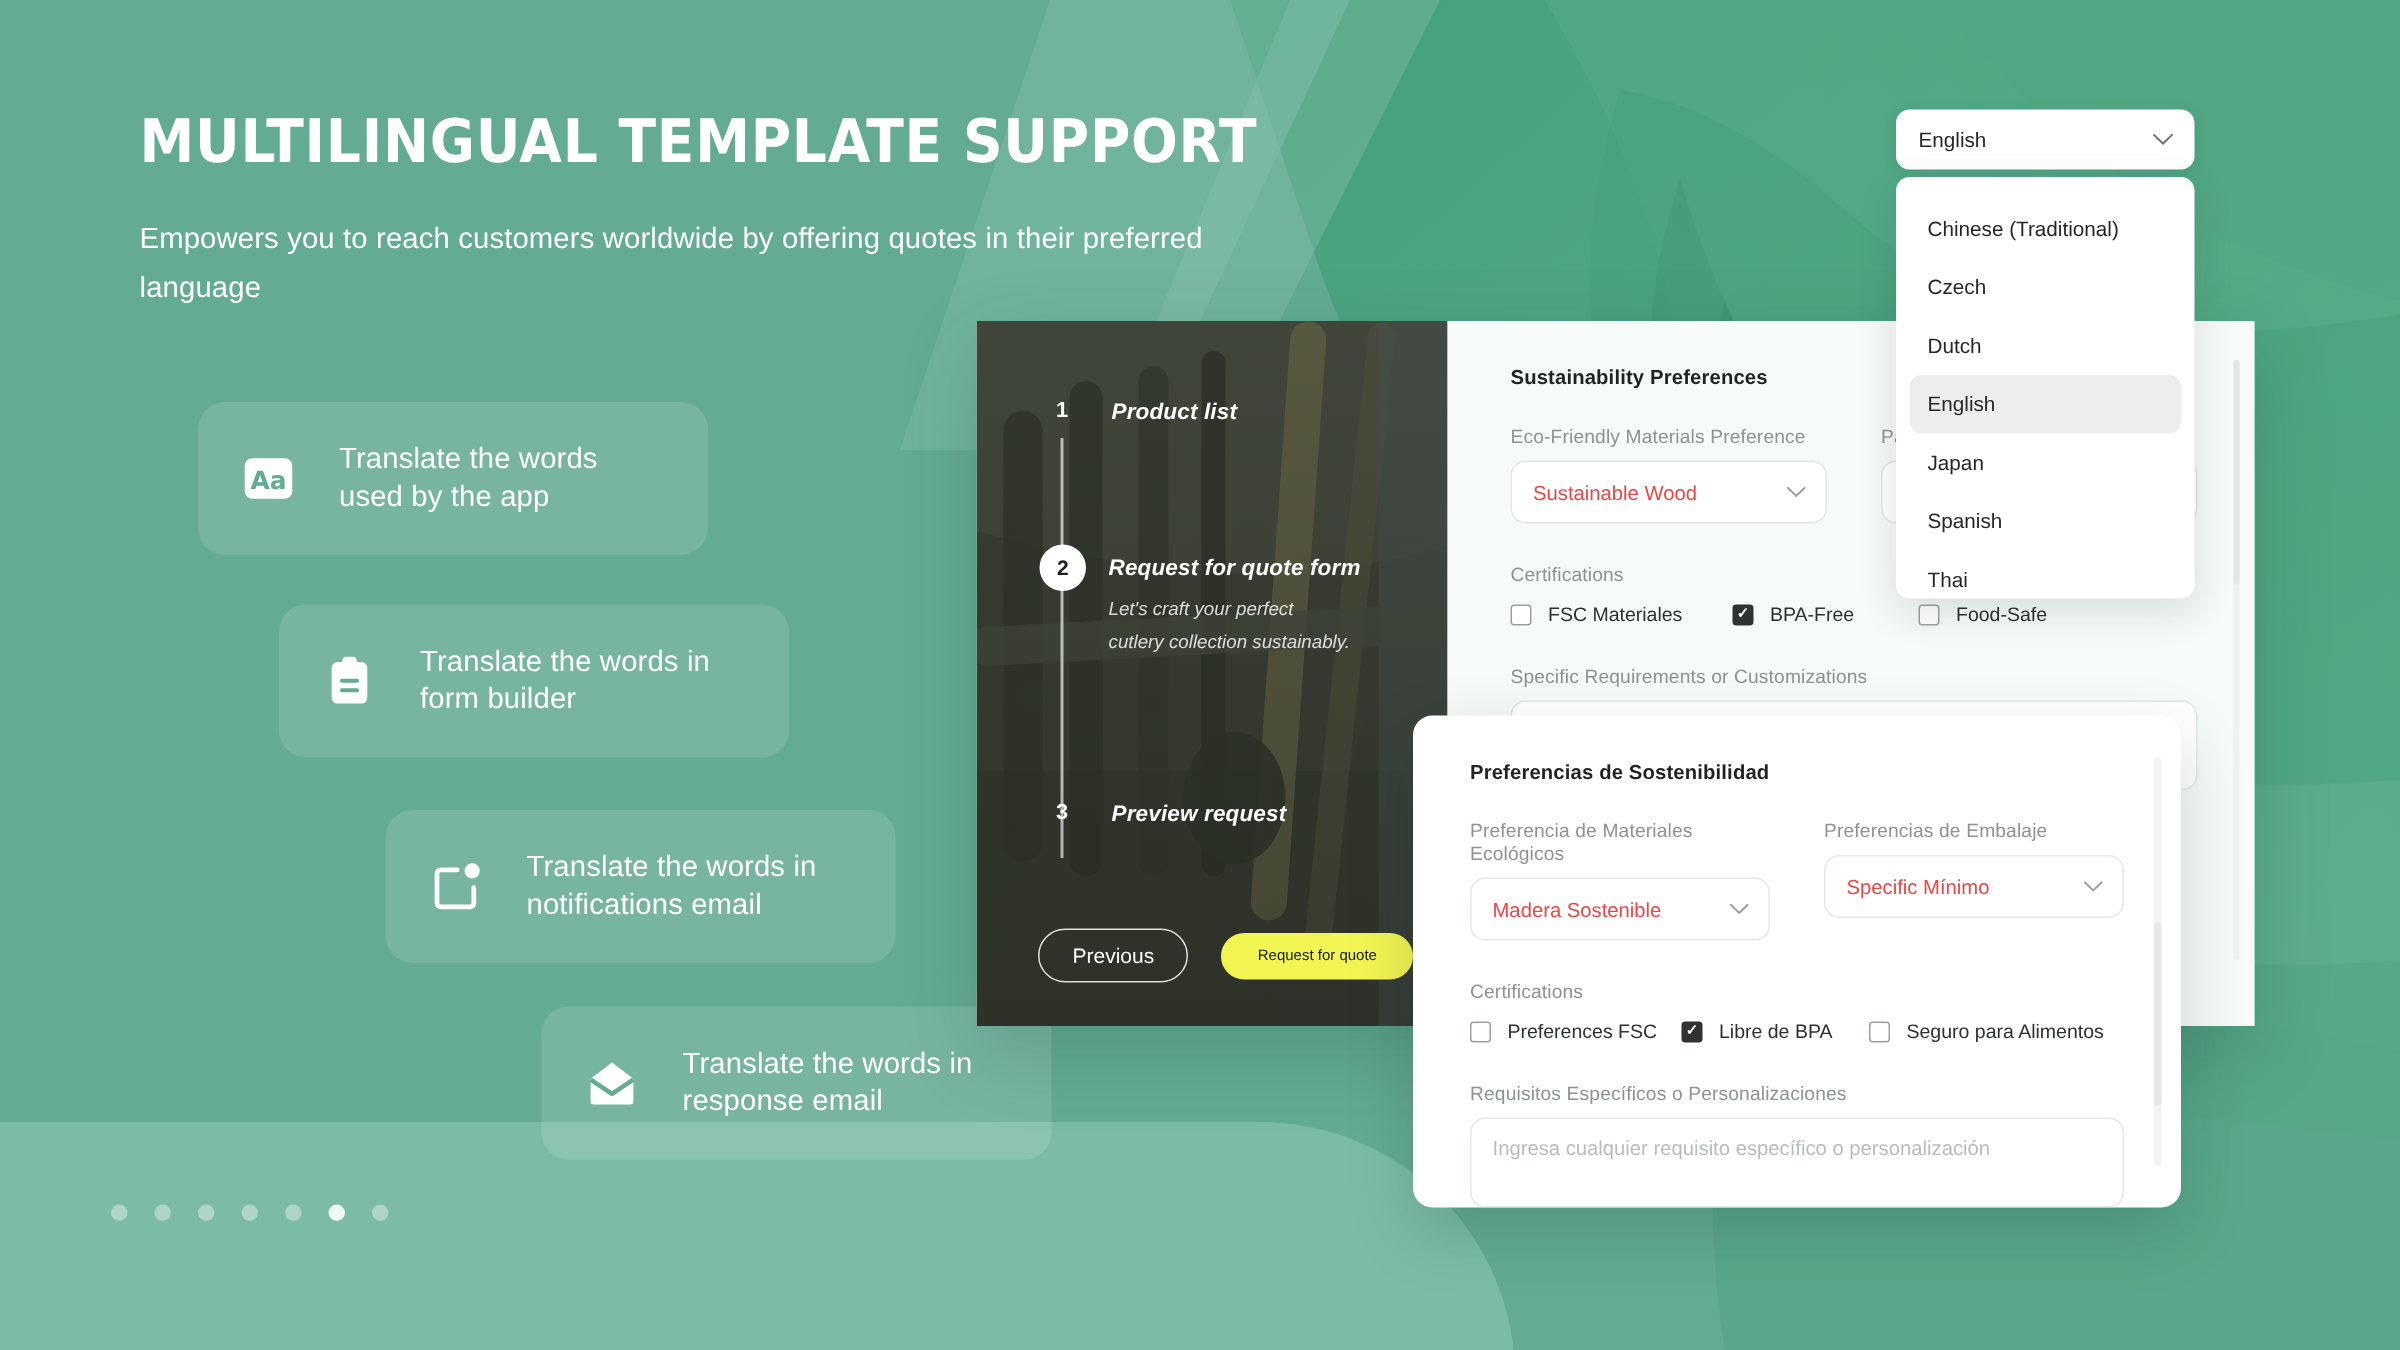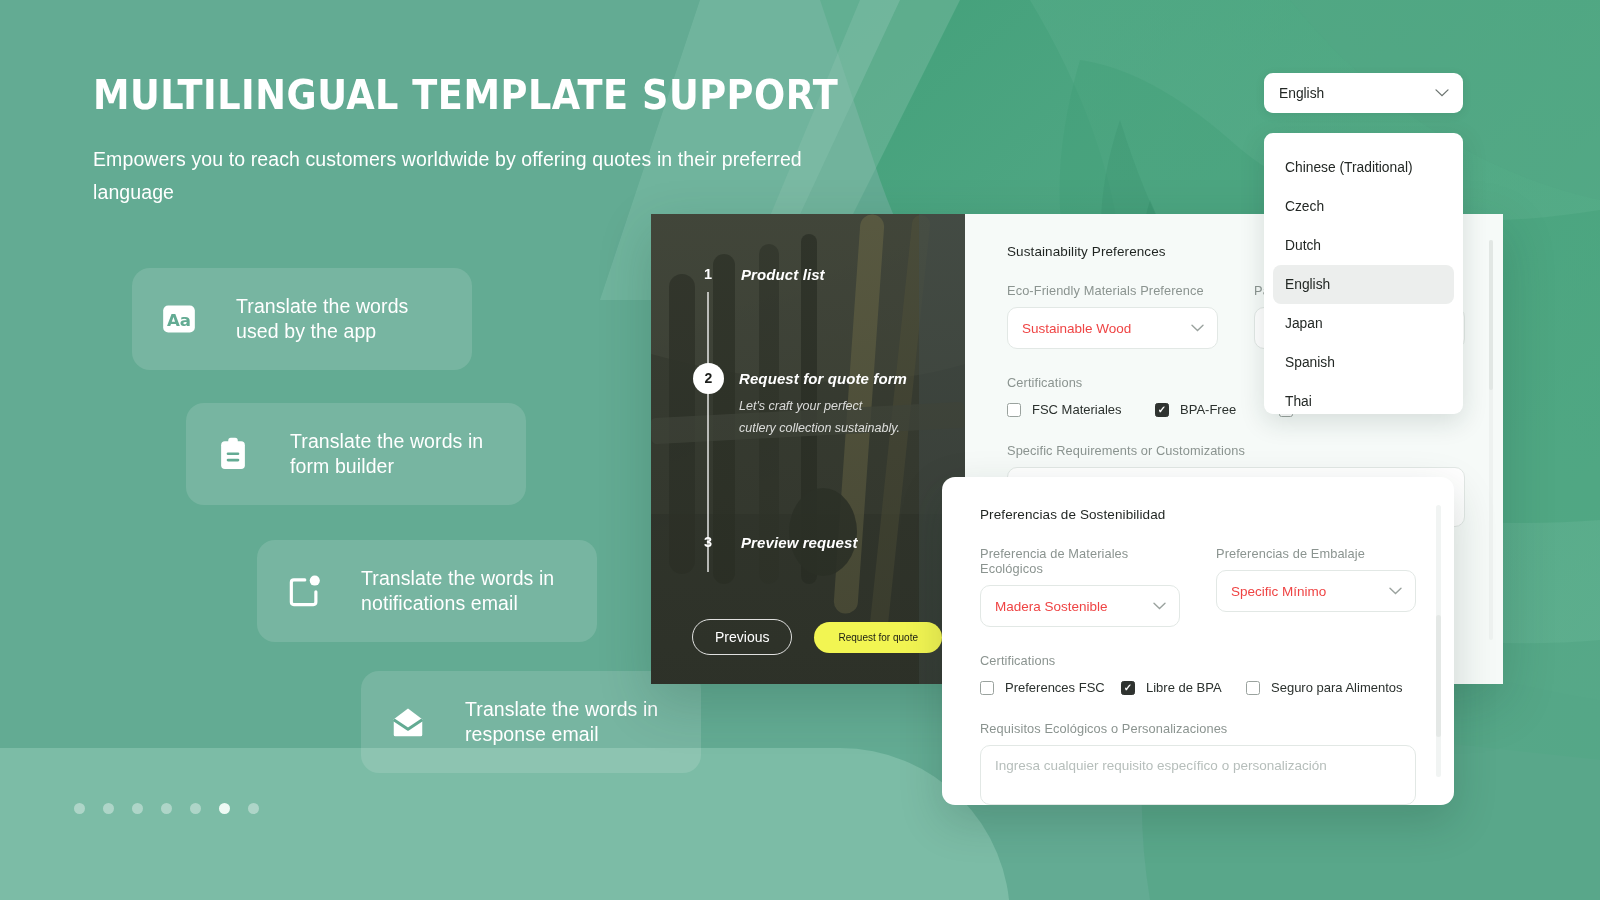--- a/index.html
+++ b/index.html
@@ -38,21 +38,21 @@
     position: absolute; left: 93px; top: 143px;
     width: 760px;
     font-size: 19.5px; line-height: 33px;
     color: #ffffff; font-weight: 400;
     letter-spacing: 0.1px;
   }
 
   
   .fcard {
     position: absolute;
-    display: flex; align-items: center; gap: 38px;
+    display: flex; align-items: center; gap: 28px;
     background: rgba(255,255,255,0.13);
     border-radius: 18px;
     padding: 26px 34px 26px 28px;
     color: #fff;
   }
   .fcard .ftext {
     font-size: 19.5px; line-height: 25px;
     font-weight: 400; white-space: pre-line;
     letter-spacing: 0.1px;
   }
@@ -113,21 +113,21 @@
   .btn-rfq {
     border: none; background: #f2f552; color: #1b1c14;
     border-radius: 999px; padding: 10px 24px; font-size: 10px; font-family: inherit; cursor: pointer;
   }
 
   
   .form-pane {
     position: relative; flex: 1 1 auto; height: 100%;
     background: #f6faf8; padding: 30px 38px 0 42px; overflow: hidden;
   }
-  .sec-title { font-size: 13.5px; font-weight: 400; color: #1f2421; letter-spacing: .1px; }
+  .sec-title { font-size: 13.5px; font-weight: 700; color: #1f2421; letter-spacing: .1px; }
   .flabel { font-size: 12.8px; color: #8b9490; margin-bottom: 9px; letter-spacing: .1px; }
   .frow { display: flex; gap: 36px; margin-top: 24px; }
   .fcol { flex: 1 1 0; min-width: 0; }
   .fselect {
     position: relative; background: #fff; border: 1px solid #e2e8e5; border-radius: 10px;
     height: 42px; display: flex; align-items: center; padding: 0 14px;
     font-size: 13.5px; color: #ef4444; cursor: pointer;
   }
   .fselect .chev { position: absolute; right: 13px; top: 50%; transform: translateY(-50%); }
   .certs { display: flex; align-items: center; gap: 0; margin-top: 12px; }
@@ -150,21 +150,21 @@
   .lang-wrap { position: absolute; left: 1264px; top: 73px; width: 199px; z-index: 40; }
   .lang-btn {
     height: 40px; background: #fff; border-radius: 9px;
     display: flex; align-items: center; padding: 0 15px;
     font-size: 13.8px; color: #232825; cursor: pointer;
     box-shadow: 0 2px 10px rgba(20,50,40,0.10);
     position: relative;
   }
   .lang-btn .chev { position: absolute; right: 14px; top: 50%; transform: translateY(-50%); }
   .lang-menu {
-    margin-top: 20px; background: #fff; border-radius: 9px; height: 281px;
+    margin-top: 5px; background: #fff; border-radius: 9px; height: 281px;
     overflow: hidden; position: relative; padding-top: 15px;
     box-shadow: 0 8px 26px rgba(20,50,40,0.14);
   }
   .lang-item {
     height: 39px; display: flex; align-items: center; margin: 0 9px;
     padding: 0 12px; font-size: 13.8px; color: #232825; border-radius: 8px; cursor: pointer;
   }
   .lang-item.sel { background: #eceeed; }
 
   
@@ -397,21 +397,21 @@
         <span>Libre de BPA</span>
       </label>
       <label class="cert">
         <span class="cbox"></span>
         <span>Seguro para Alimentos</span>
       </label>
     </div>
   </div>
 
   <div style="margin-top:26px">
-    <div class="flabel">Requisitos Ecológicos o Personalizaciones</div>
+    <div class="flabel">Requisitos Específicos o Personalizaciones</div>
     <div class="ftextarea">Ingresa cualquier requisito específico o personalización</div>
   </div>
 
   <div class="es-scroll">
     <div class="thumb"></div>
   </div>
 </div>
 
 <div class="lang-wrap">
   <div class="lang-btn">

